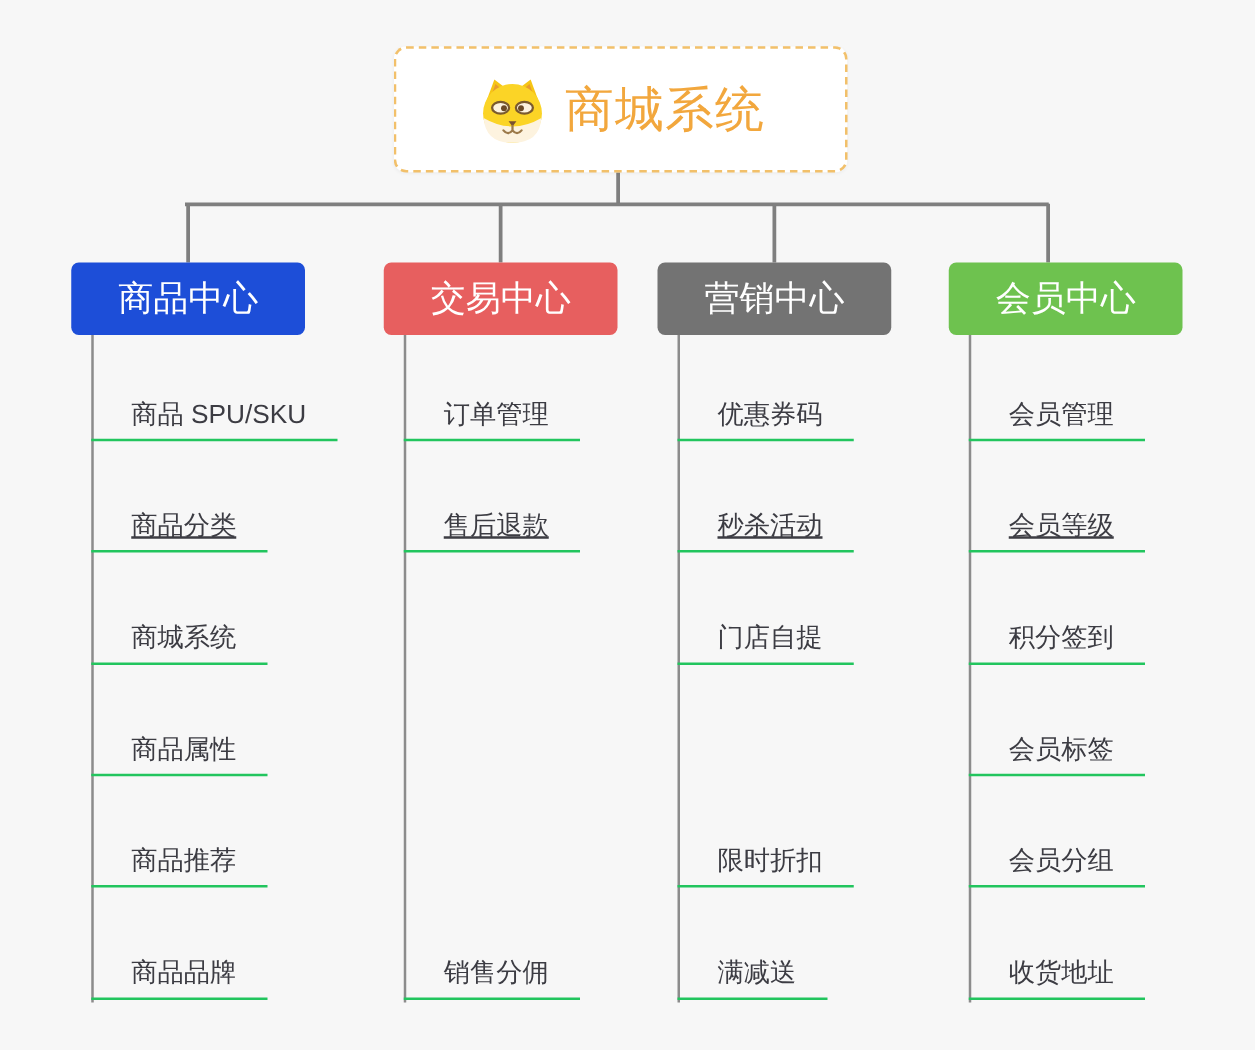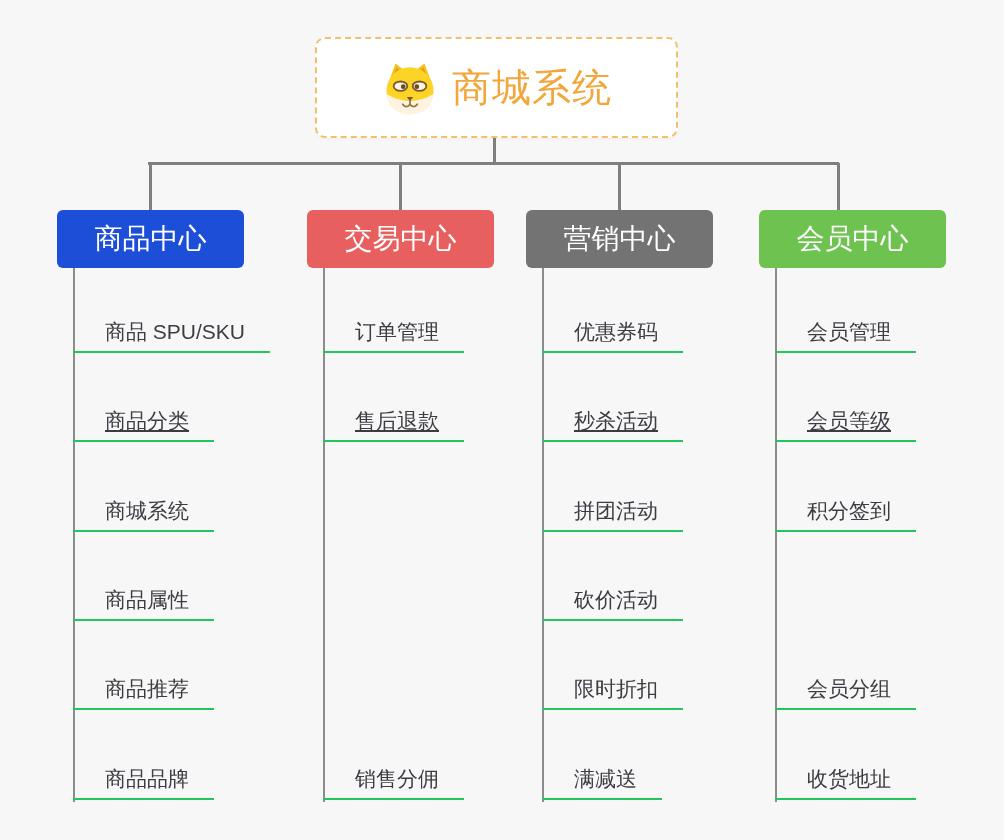--- a/index.html
+++ b/index.html
@@ -85,21 +85,21 @@
     border-bottom: 2px solid #22c55e;
     font-size: 21px;
     line-height: 29px;
     color: #3c3c43;
     white-space: nowrap;
     cursor: default;
   }
   .r0 { top: 107px; }
   .r1 { top: 196px; text-decoration: underline; }
   .r2 { top: 286px; }
-  .r3 { top: 375px; }
+  .r3 { top: 375px; font-family: Liberation Serif, serif; }
   .r4 { top: 464px; }
   .r5 { top: 554px; }
 </style>
 </head>
 <body>
 
 <div class="canvas">
 
   <div class="conn stem"></div>
   <div class="conn hbar"></div>
@@ -151,31 +151,31 @@
     <div class="leaf r5">销售分佣</div>
   </div>
 
   <div class="branch branch-3">
     <div class="branch-node" style="background-color: #737373;">
       <span class="branch-label">营销中心</span>
     </div>
     <div class="vline"></div>
     <div class="leaf r0">优惠券码</div>
     <div class="leaf r1">秒杀活动</div>
-    <div class="leaf r2">拼团活动</div>
-    <div class="leaf r3">砍价活动</div>
+    <div class="leaf r2">门店自提</div>
     <div class="leaf r4">限时折扣</div>
     <div class="leaf r5">满减送</div>
   </div>
 
   <div class="branch branch-4">
     <div class="branch-node" style="background-color: rgb(110, 194, 79);">
       <span class="branch-label">会员中心</span>
     </div>
     <div class="vline"></div>
     <div class="leaf r0">会员管理</div>
     <div class="leaf r1">会员等级</div>
     <div class="leaf r2">积分签到</div>
+    <div class="leaf r3">会员标签</div>
     <div class="leaf r4">会员分组</div>
     <div class="leaf r5">收货地址</div>
   </div>
 
 </div>
 
 </body></html>

